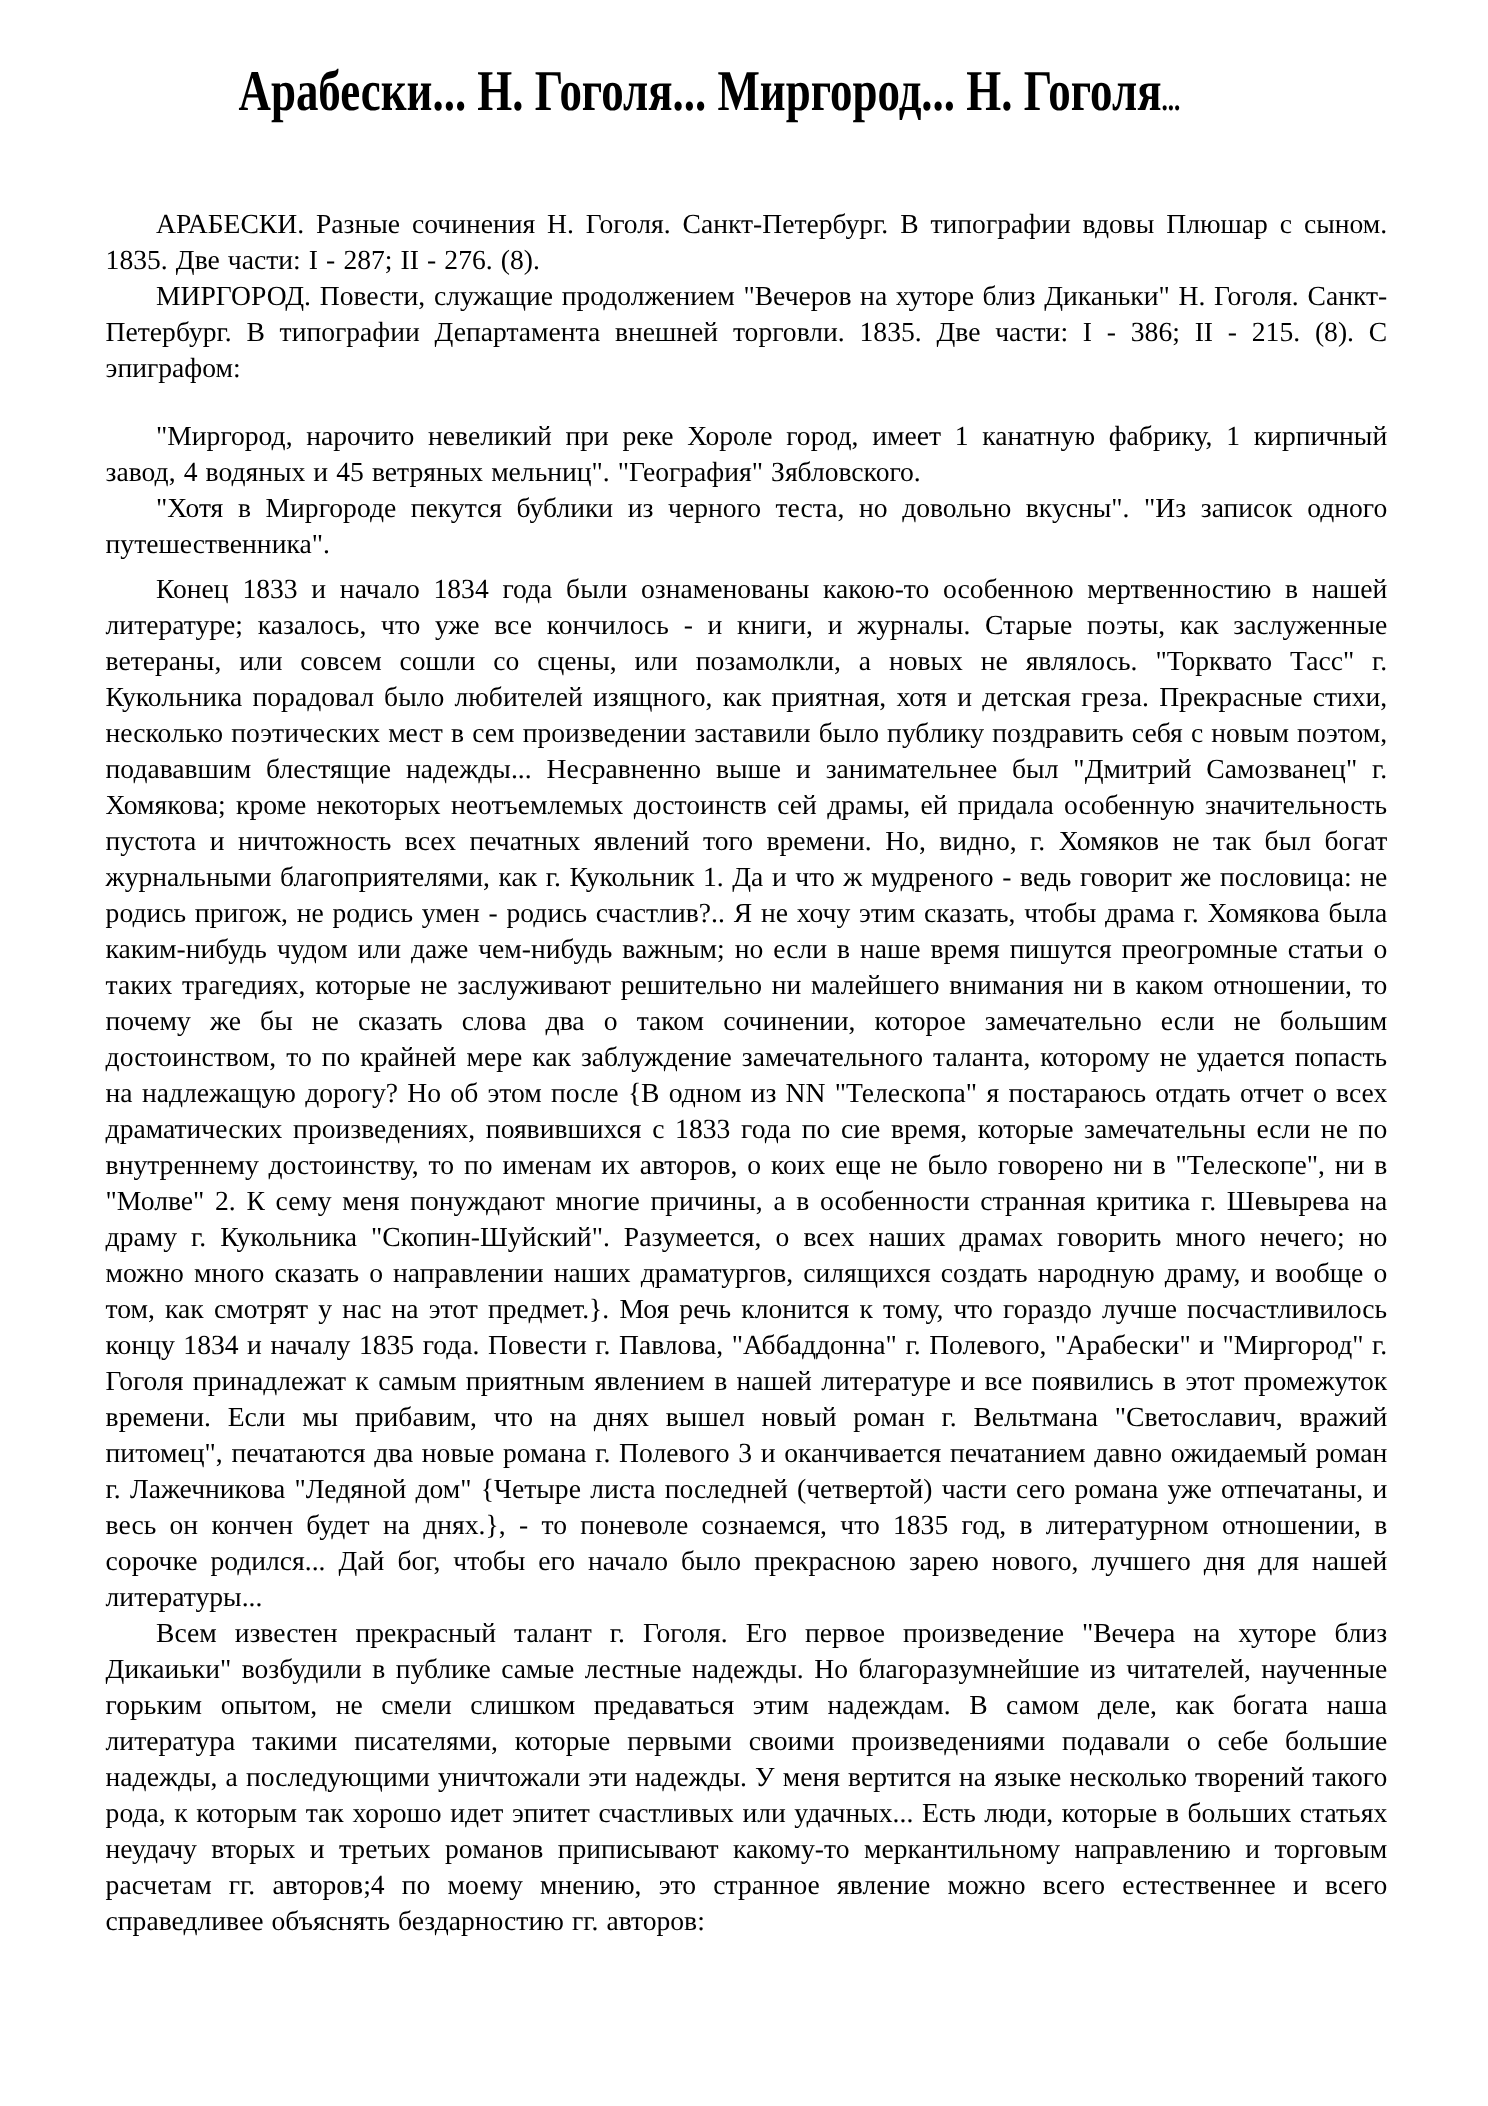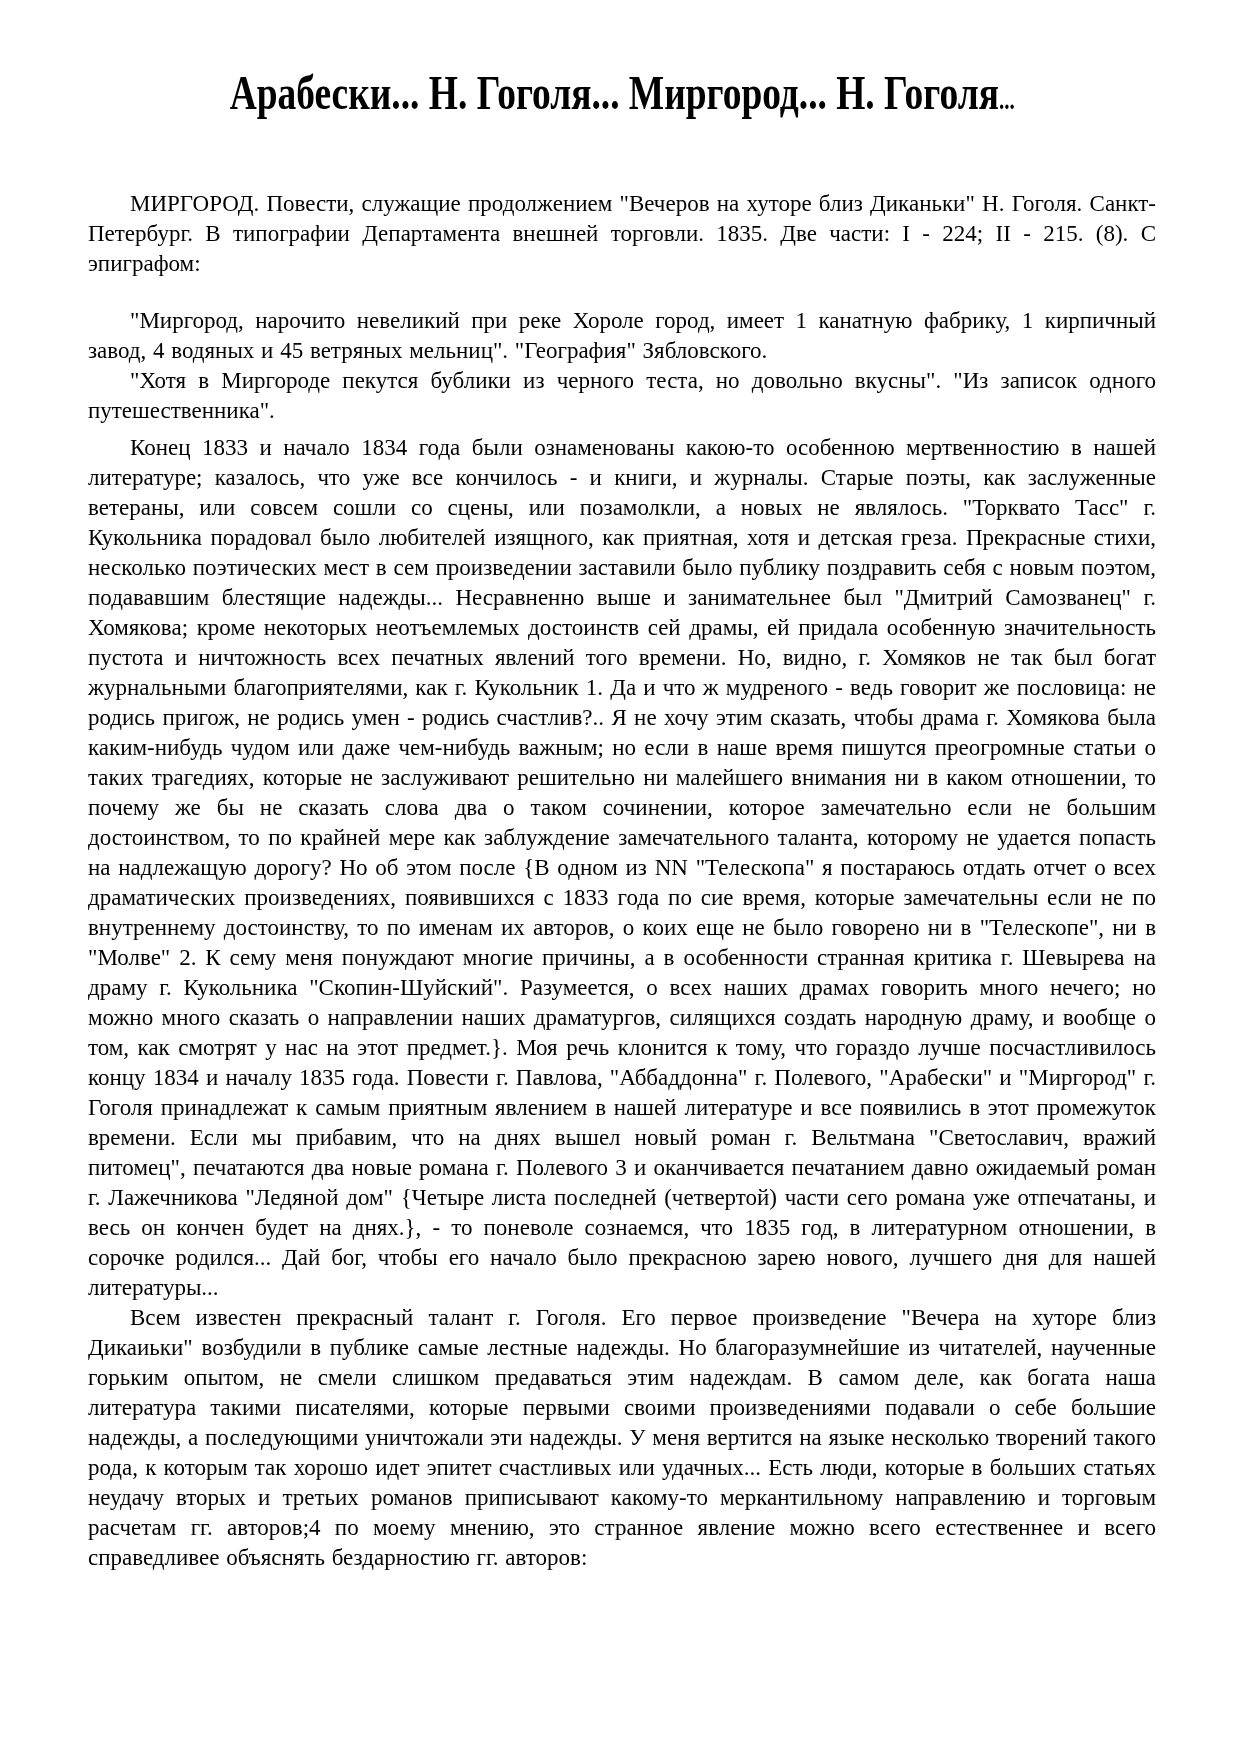--- a/index.html
+++ b/index.html
@@ -14,22 +14,22 @@
     color: #000000;
     font-family: "Liberation Serif", "DejaVu Serif", serif;
   }
   .page {
     box-sizing: border-box;
     width: 1240px;
     height: 1755px;
     padding: 50px 84px 0 88px;
   }
   .title {
-    margin: 16px 0 62px 0;
-    text-align: center;
+    margin: 0 0 62px 0;
+    text-align: left;
     font-weight: bold;
     font-size: 48px;
     line-height: 54px;
     white-space: nowrap;
   }
   .title-inner {
     display: inline-block;
     transform: scaleX(0.78);
     transform-origin: center center;
   }
@@ -49,22 +49,23 @@
   .gap-sm { margin-top: 7px; }
 </style>
 </head>
 <body>
 
 <div class="page">
   <h1 class="title">
     <span class="title-inner"><span>Арабески... Н. Гоголя... Миргород... Н. Гоголя</span><span class="title-dots">...</span></span>
   </h1>
 
+  <p class="para">АРАБЕСКИ. Разные сочинения Н. Гоголя. Санкт-Петербург. В типографии вдовы Плюшар с сыном. 1835. Две части: I - 287; II - 276. (8).</p>
 
-  <p class="para">МИРГОРОД. Повести, служащие продолжением "Вечеров на хуторе близ Диканьки" Н. Гоголя. Санкт-Петербург. В типографии Департамента внешней торговли. 1835. Две части: I - 224; II - 215. (8). С эпиграфом:</p>
+  <p class="para">МИРГОРОД. Повести, служащие продолжением "Вечеров на хуторе близ Диканьки" Н. Гоголя. Санкт-Петербург. В типографии Департамента внешней торговли. 1835. Две части: I - 386; II - 215. (8). С эпиграфом:</p>
 
   <p class="para gap-lg">"Миргород, нарочито невеликий при реке Хороле город, имеет 1 канатную фабрику, 1 кирпичный завод, 4 водяных и 45 ветряных мельниц". "География" Зябловского.</p>
 
   <p class="para">"Хотя в Миргороде пекутся бублики из черного теста, но довольно вкусны". "Из записок одного путешественника".</p>
 
   <p class="para gap-sm">Конец 1833 и начало 1834 года были ознаменованы какою-то особенною мертвенностию в нашей литературе; казалось, что уже все кончилось - и книги, и журналы. Старые поэты, как заслуженные ветераны, или совсем сошли со сцены, или позамолкли, а новых не являлось. "Торквато Тасс" г. Кукольника порадовал было любителей изящного, как приятная, хотя и детская греза. Прекрасные стихи, несколько поэтических мест в сем произведении заставили было публику поздравить себя с новым поэтом, подававшим блестящие надежды... Несравненно выше и занимательнее был "Дмитрий Самозванец" г. Хомякова; кроме некоторых неотъемлемых достоинств сей драмы, ей придала особенную значительность пустота и ничтожность всех печатных явлений того времени. Но, видно, г. Хомяков не так был богат журнальными благоприятелями, как г. Кукольник 1. Да и что ж мудреного - ведь говорит же пословица: не родись пригож, не родись умен - родись счастлив?.. Я не хочу этим сказать, чтобы драма г. Хомякова была каким-нибудь чудом или даже чем-нибудь важным; но если в наше время пишутся преогромные статьи о таких трагедиях, которые не заслуживают решительно ни малейшего внимания ни в каком отношении, то почему же бы не сказать слова два о таком сочинении, которое замечательно если не большим достоинством, то по крайней мере как заблуждение замечательного таланта, которому не удается попасть на надлежащую дорогу? Но об этом после {В одном из NN "Телескопа" я постараюсь отдать отчет о всех драматических произведениях, появившихся с 1833 года по сие время, которые замечательны если не по внутреннему достоинству, то по именам их авторов, о коих еще не было говорено ни в "Телескопе", ни в "Молве" 2. К сему меня понуждают многие причины, а в особенности странная критика г. Шевырева на драму г. Кукольника "Скопин-Шуйский". Разумеется, о всех наших драмах говорить много нечего; но можно много сказать о направлении наших драматургов, силящихся создать народную драму, и вообще о том, как смотрят у нас на этот предмет.}. Моя речь клонится к тому, что гораздо лучше посчастливилось концу 1834 и началу 1835 года. Повести г. Павлова, "Аббаддонна" г. Полевого, "Арабески" и "Миргород" г. Гоголя принадлежат к самым приятным явлением в нашей литературе и все появились в этот промежуток времени. Если мы прибавим, что на днях вышел новый роман г. Вельтмана "Светославич, вражий питомец", печатаются два новые романа г. Полевого 3 и оканчивается печатанием давно ожидаемый роман г. Лажечникова "Ледяной дом" {Четыре листа последней (четвертой) части сего романа уже отпечатаны, и весь он кончен будет на днях.}, - то поневоле сознаемся, что 1835 год, в литературном отношении, в сорочке родился... Дай бог, чтобы его начало было прекрасною зарею нового, лучшего дня для нашей литературы...</p>
 
   <p class="para">Всем известен прекрасный талант г. Гоголя. Его первое произведение "Вечера на хуторе близ Дикаиьки" возбудили в публике самые лестные надежды. Но благоразумнейшие из читателей, наученные горьким опытом, не смели слишком предаваться этим надеждам. В самом деле, как богата наша литература такими писателями, которые первыми своими произведениями подавали о себе большие надежды, а последующими уничтожали эти надежды. У меня вертится на языке несколько творений такого рода, к которым так хорошо идет эпитет счастливых или удачных... Есть люди, которые в больших статьях неудачу вторых и третьих романов приписывают какому-то меркантильному направлению и торговым расчетам гг. авторов;4 по моему мнению, это странное явление можно всего естественнее и всего справедливее объяснять бездарностию гг. авторов:</p>
 </div>
 

